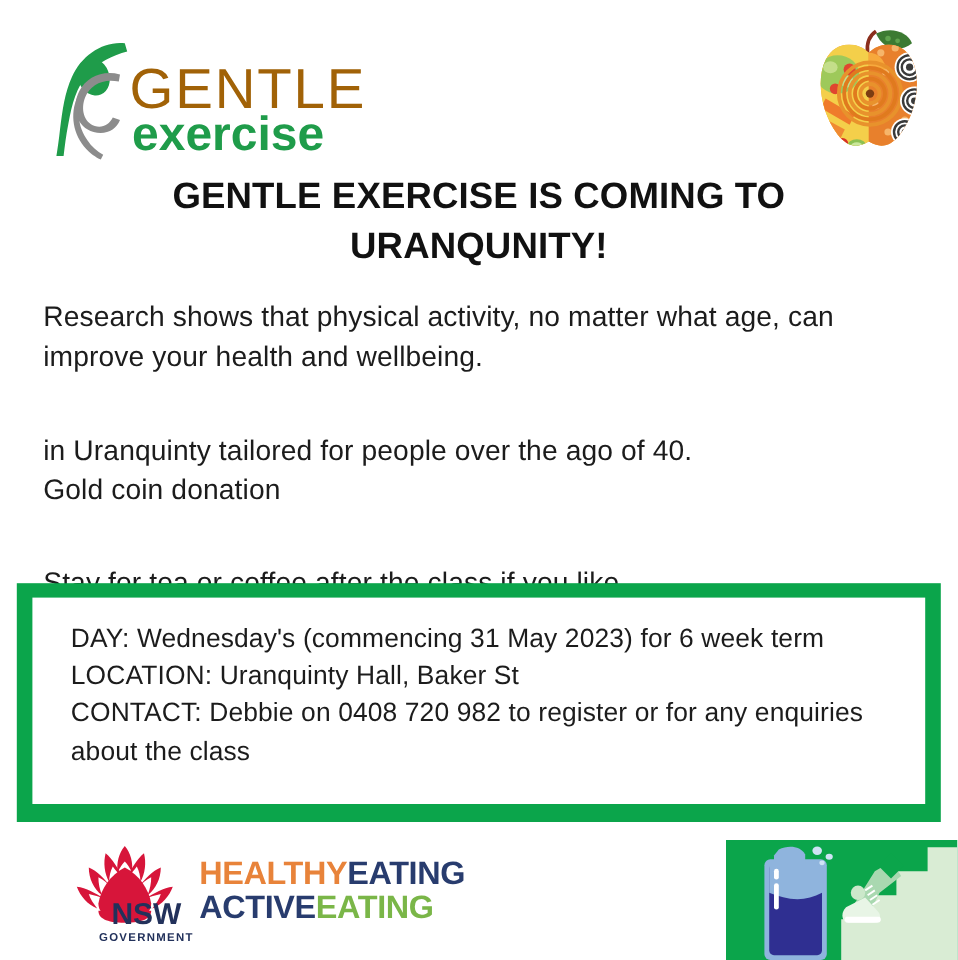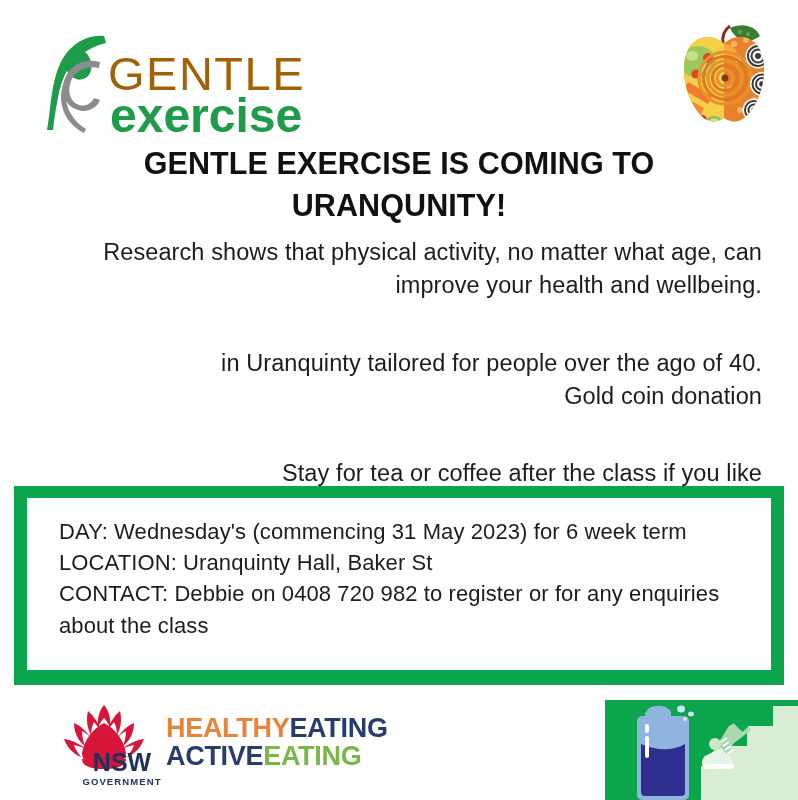--- a/index.html
+++ b/index.html
@@ -51,21 +51,21 @@
   .brand-gentle {
     display: block;
     font-size: 47px;
     letter-spacing: 1.5px;
     color: #a16207;
     font-weight: 400;
     font-family: "Liberation Sans", sans-serif;
   }
   .brand-exercise {
     display: block;
-    font-size: 48px;
+    font-size: 40px;
     letter-spacing: 0px;
     color: #1f9c4a;
     font-weight: 700;
     margin-top: -5px;
     margin-left: 2px;
   }
   .apple-logo {
     position: absolute;
     right: 18px;
     top: 22px;
@@ -83,24 +83,24 @@
     font-size: 30.5px;
     font-weight: 700;
     line-height: 1.37;
     letter-spacing: 0.1px;
     color: #111111;
   }
 
   
   .body-copy {
     position: absolute;
-    top: 236px;
+    top: 248px;
     left: 36px;
     width: 726px;
-    text-align: right;
+    text-align: left;
     color: #1c1c1c;
   }
   .para {
     font-size: 23.5px;
     line-height: 1.42;
     font-weight: 400;
     letter-spacing: 0.1px;
   }
   .para.gap-1 { margin-top: 44px; }
   .para.gap-2 { margin-top: 44px; }

